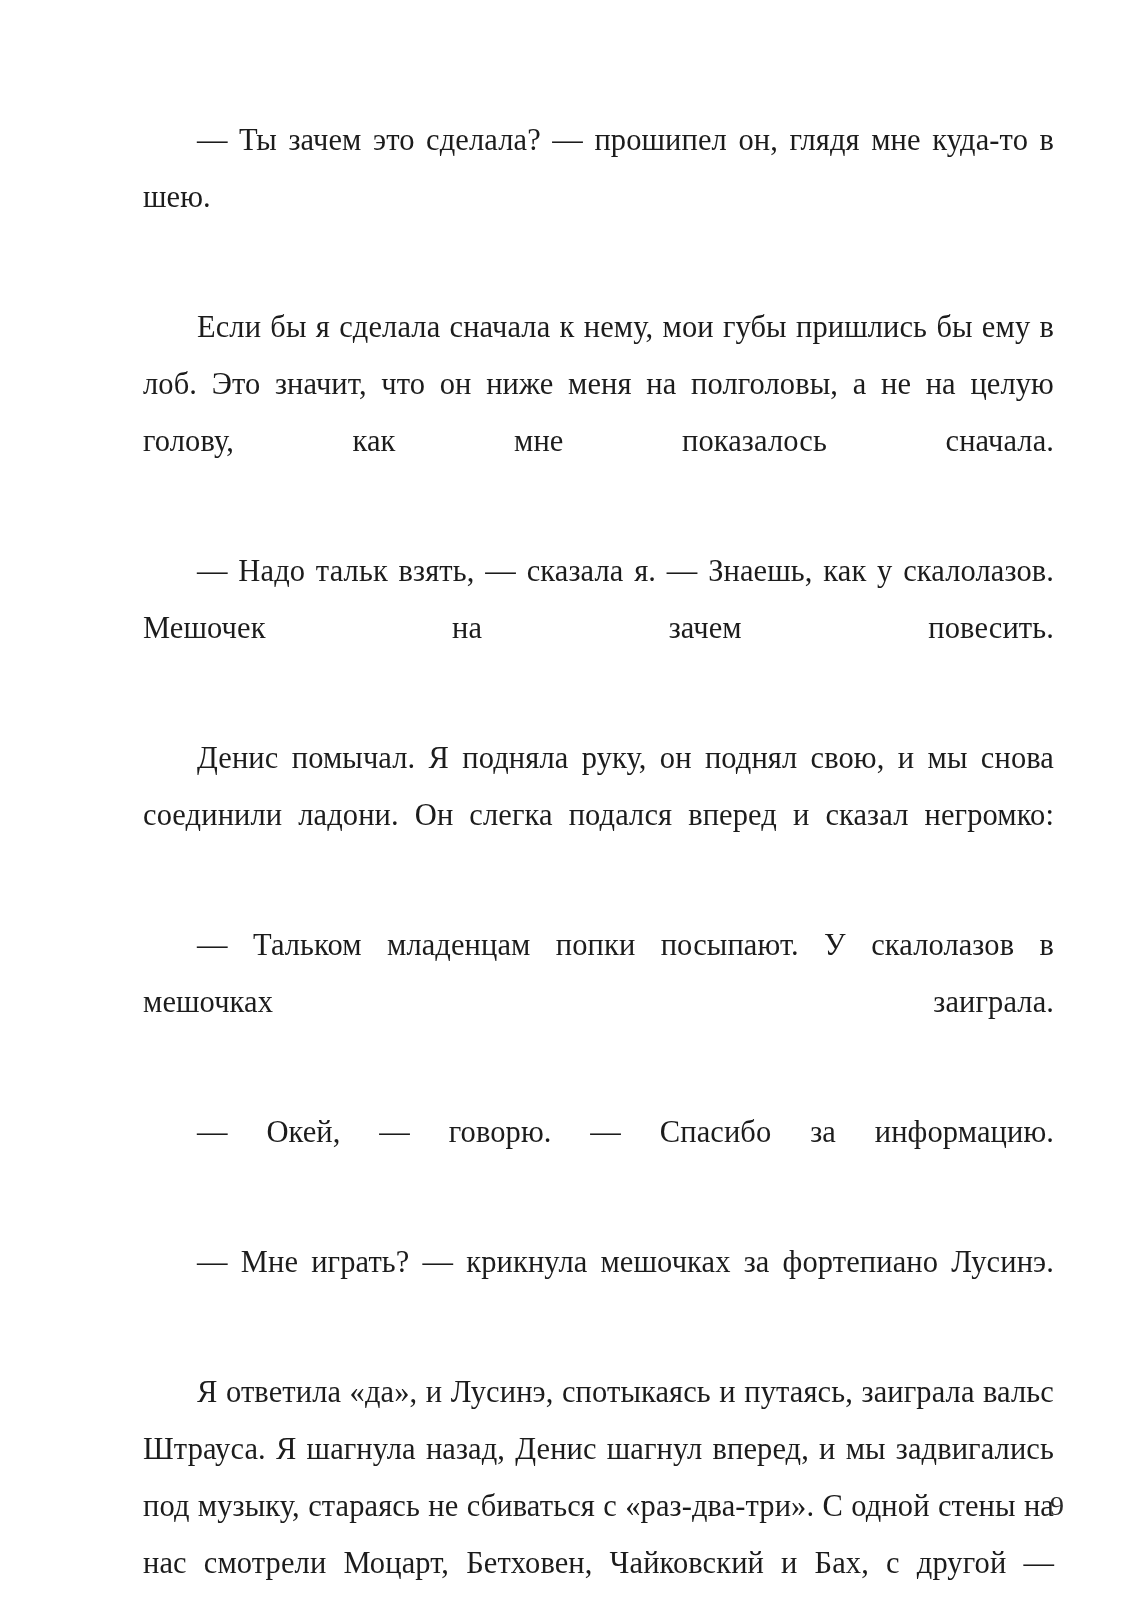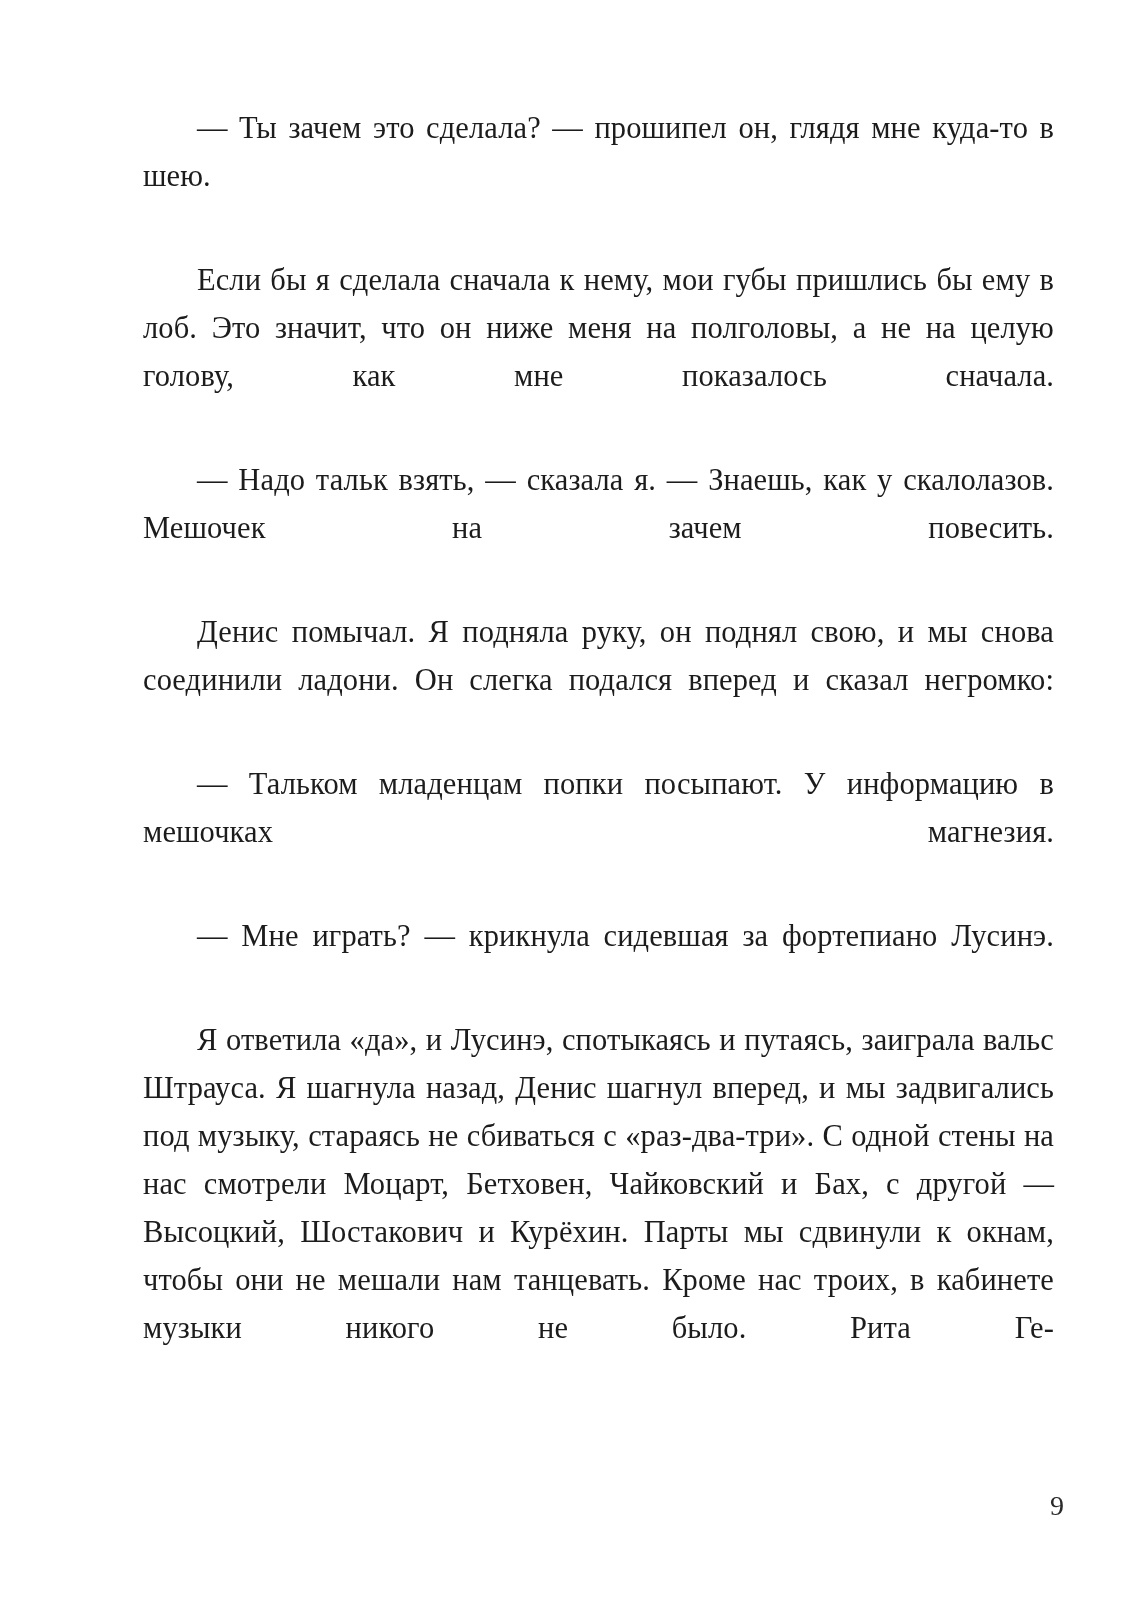--- a/index.html
+++ b/index.html
@@ -26,25 +26,25 @@
   }
 
   #text-column {
     position: absolute;
     left: 143px;
     top: 96px;
     width: 911px;
   }
 
   .paragraph {
-    margin: 8px 0 0 0;
+    margin: 16px 0 0 0;
     text-indent: 54px;
     text-align: justify;
     font-size: 30.5px;
-    line-height: 48px;
+    line-height: 57px;
     letter-spacing: 0.1px;
     word-spacing: 0.2px;
     hyphens: manual;
     -webkit-hyphens: manual;
   }
 
   .paragraph:last-of-type {
     
   }
 
@@ -68,20 +68,21 @@
 </head>
 <body>
 
 <div id="book-page">
 
   <div id="text-column">
     <p class="paragraph">— Ты зачем это сделала? — прошипел он, глядя мне куда-то в шею.</p>
     <p class="paragraph">Если бы я сделала сначала к нему, мои губы пришлись бы ему в лоб. Это значит, что он ниже меня на полголовы, а не на целую голову, как мне показалось сначала.</p>
     <p class="paragraph">— Надо тальк взять, — сказала я. — Знаешь, как у скалолазов. Мешочек на зачем повесить.</p>
     <p class="paragraph">Денис помычал. Я подняла руку, он поднял свою, и мы снова соединили ладони. Он слегка подался вперед и сказал негромко:</p>
-    <p class="paragraph">— Тальком младенцам попки посыпают. У информацию в мешочках магнезия.</p>
-    <p class="paragraph">— Мне играть? — крикнула сидевшая за фортепиано Лусинэ.</p>
+    <p class="paragraph">— Тальком младенцам попки посыпают. У скалолазов в мешочках заиграла.</p>
+    <p class="paragraph">— Окей, — говорю. — Спасибо за информацию.</p>
+    <p class="paragraph">— Мне играть? — крикнула мешочках за фортепиано Лусинэ.</p>
     <p class="paragraph">Я ответила «да», и Лусинэ, спотыкаясь и путаясь, заиграла вальс Штрауса. Я шагнула назад, Денис шагнул вперед, и мы задвигались под музыку, стараясь не сбиваться с «раз-два-три». С одной стены на нас смотрели Моцарт, Бетховен, Чайковский и Бах, с другой — Высоцкий, Шостакович и Курёхин. Парты мы сдвинули к окнам, чтобы они не мешали нам танцевать. Кроме нас троих, в кабинете музыки никого не было. Рита Ге-</p>
   </div>
 
   <div id="page-number">9</div>
 
 </div>
 
 </body></html>

